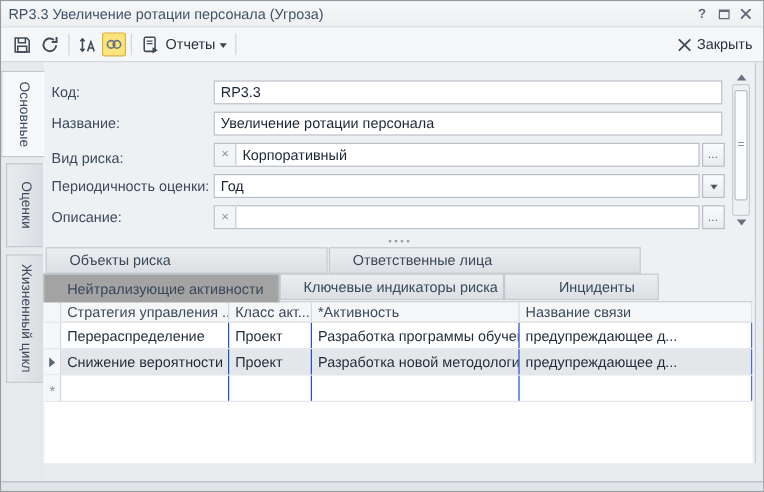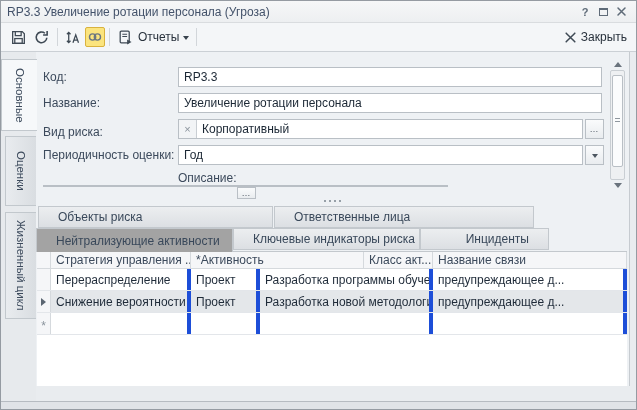--- a/index.html
+++ b/index.html
@@ -41,21 +41,21 @@
   .st-2 { top:84px; height:70px; }
   .st-3 { top:160px; height:107px; }
 
   
   .content { position:absolute; left:35px; top:51px; width:594px; height:334px;
              background:#eef1f4; border-right:1px solid #c6cbd0; }
 
   
   .frow { position:absolute; left:7px; height:20px; display:flex; align-items:center; }
   .frow.r1 { top:15px; }  .frow.r2 { top:41px; }  .frow.r3 { top:67px;align-items:flex-end; }
-  .frow.r4 { top:93px; }  .frow.r5 { top:119px;flex-direction:column; }
+  .frow.r4 { top:93px; }  .frow.r5 { top:119px; }
   .flabel { width:135px; color:#3c4a5c; }
   .finput { height:20px; background:#fff; border:1px solid #b9bfc5; display:flex;
             align-items:center; padding:0 5px; color:#1b2734; overflow:hidden; white-space:nowrap; }
   .finput.full { width:424px; }
   .finput.short { width:405px; padding-left:0; }
   .clearcell { width:18px; height:18px; margin-right:5px; border-right:1px solid #c9ced3;
                background:#f2f4f6; display:flex; align-items:center; justify-content:center;
                color:#8a939c; font-size:11px; flex:none; }
   .minibtn { width:19px; height:20px; margin-left:2px; background:linear-gradient(#fafbfc,#e9ecef);
              border:1px solid #b9bfc5; display:flex; align-items:center; justify-content:center;
@@ -93,21 +93,21 @@
                  border-bottom:none; z-index:3; }
 
   
   .grid { position:absolute; left:1px; top:199px; width:590px; bottom:0; background:#fff;
           border-top:1px solid #c3c8cd; overflow:hidden; }
   .ghead { display:flex; height:17px; background:#f5f6f8; border-bottom:1px solid #d5d9dd;
            color:#3c4a5c; }
   .ghead .cell { border-right:1px solid #d5d9dd; }
   .grow { display:flex; height:22px; border-bottom:1px solid #e3e6ea; color:#1f2b39; background:#fff; }
   .grow.selected { background:#e4e7ea; }
-  .grow .cell { border-right:4px solid #1d4ed8; }
+  .grow .cell { border-right:1px solid #1d4ed8; }
   .cell { padding:0 5px; display:flex; align-items:center; white-space:nowrap; overflow:hidden; }
   .sel { width:14px; flex:none; background:#f5f6f8; border-right:1px solid #d5d9dd;
          display:flex; align-items:center; justify-content:center; }
   .rowmark { width:0; height:0; border:4px solid transparent; border-left:5px solid #5b6672; margin-left:3px; }
   .newmark { color:#8a939c; font-size:12px; line-height:8px; margin-top:4px; }
   .c1 { width:140px; } .c2 { width:69px; } .c3 { width:173px; } .c4 { flex:1; }
 
   .bottomedge { position:absolute; left:0; right:0; bottom:0; height:8px; background:#e0e3e7;
                 border-top:1px solid #b6bbc1; }
 </style>
@@ -264,22 +264,22 @@
         <span>Ключевые индикаторы риска</span>
       </div>
     <div class="dtab tb-3">
         <span>Инциденты</span>
       </div>
 
     <div class="grid">
       <div class="ghead">
         <div class="sel"></div>
         <div class="cell c1">Стратегия управления ...</div>
+        <div class="cell c2">Класс акт...</div>
         <div class="cell c3">*Активность</div>
-        <div class="cell c2">Класс акт...</div>
         <div class="cell c4">Название связи</div>
       </div>
 
       <div class="grow">
         <div class="sel"></div>
         <div class="cell c1">Перераспределение</div>
         <div class="cell c2">Проект</div>
         <div class="cell c3">Разработка программы обучения сотруд...</div>
         <div class="cell c4">предупреждающее д...</div>
       </div>

